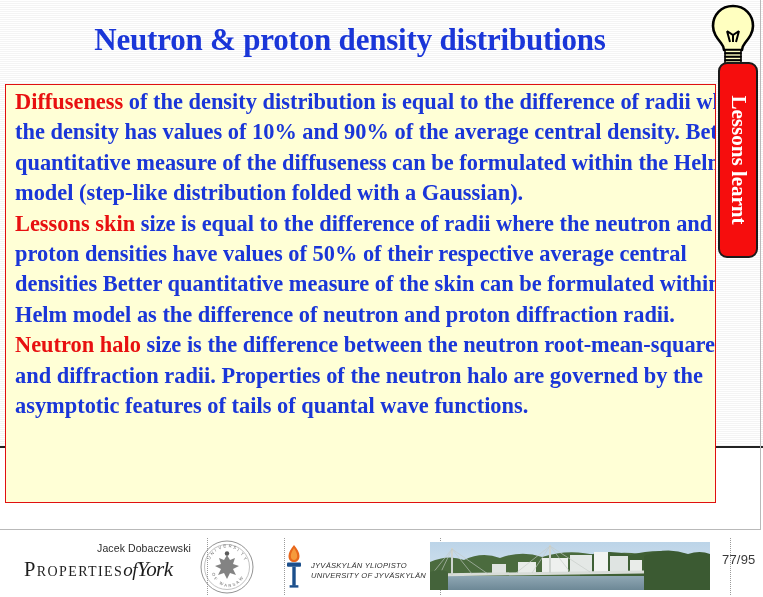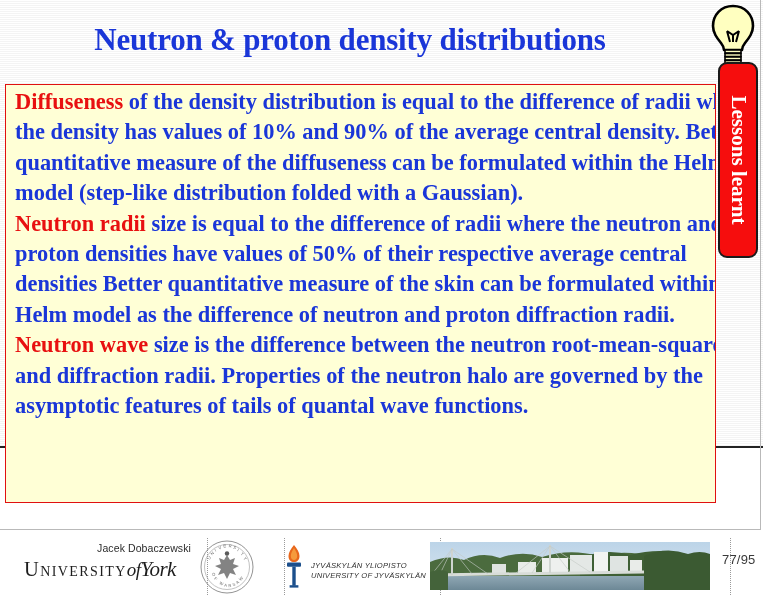--- a/index.html
+++ b/index.html
@@ -251,22 +251,22 @@
 <body>
 
 <div id="slide">
   <div id="slide-frame"></div>
 
   <div id="title">Neutron &amp; proton density distributions</div>
 
   <div id="content-box">
     <div id="content-inner">
       <p><span class="kw">Diffuseness</span><span> of the density distribution is equal to the difference of radii where the density has values of 10% and 90% of the average central density. Better quantitative measure of the diffuseness can be formulated within the Helm model (step-like distribution folded with a Gaussian).</span></p>
-      <p><span class="kw">Neutron radii</span><span> size is equal to the difference of radii where the neutron and proton densities have values of 50%  of their respective average central densities Better quantitative measure of the skin can be formulated within the Helm model as the difference of neutron and proton diffraction radii.</span></p>
-      <p><span class="kw">Neutron wave</span><span> size is the difference between the neutron root-mean-squared and diffraction radii. Properties of the neutron halo are governed by the asymptotic features of tails of quantal wave functions.</span></p>
+      <p><span class="kw">Lessons skin</span><span> size is equal to the difference of radii where the neutron and proton densities have values of 50%  of their respective average central densities Better quantitative measure of the skin can be formulated within the Helm model as the difference of neutron and proton diffraction radii.</span></p>
+      <p><span class="kw">Neutron halo</span><span> size is the difference between the neutron root-mean-squared and diffraction radii. Properties of the neutron halo are governed by the asymptotic features of tails of quantal wave functions.</span></p>
     </div>
   </div>
 
   <svg id="bulb-icon" viewBox="0 0 54 74">
     <path d="M27 4 C15 4 7 13 7 24 C7 31 11 36 15 41 C17 43.5 18 45 18 48 L36 48 C36 45 37 43.5 39 41 C43 36 47 31 47 24 C47 13 39 4 27 4 Z" fill="#ffffc0" stroke="#000000" stroke-width="2.6" stroke-linejoin="round"></path>
     <path d="M21 29 L24 40 M33 29 L30 40 M27 33 L27 40 M21 29 L27 33 L33 29" fill="none" stroke="#000000" stroke-width="2"></path>
     <rect x="19" y="48" width="16" height="3" fill="#ffffc0" stroke="#000000" stroke-width="1.6"></rect>
     <rect x="19" y="51.5" width="16" height="3" fill="#ffffc0" stroke="#000000" stroke-width="1.6"></rect>
     <rect x="19" y="55" width="16" height="3" fill="#ffffc0" stroke="#000000" stroke-width="1.6"></rect>
     <rect x="19" y="58.5" width="16" height="4" fill="#ffffc0" stroke="#000000" stroke-width="1.6"></rect>
@@ -274,21 +274,21 @@
 
   <div id="lessons-tab">
     <span id="lessons-tab-label">Lessons learnt</span>
   </div>
 </div>
 
 <div id="footer">
   <div id="author-name">Jacek Dobaczewski</div>
 
   <div id="york-logo">
-    <span id="york-univ">University</span><span id="york-of">of</span><span id="york-york">York</span>
+    <span id="york-univ">Properties</span><span id="york-of">of</span><span id="york-york">York</span>
   </div>
 
   <div class="footer-divider" style="left:191px;"></div>
   <div class="footer-divider" style="left:268px;"></div>
   <div class="footer-divider" style="left:424px;"></div>
   <div class="footer-divider" style="left:714px;"></div>
 </div>
 
 <svg id="warsaw-seal" viewBox="0 0 56 56">
   <circle cx="28" cy="28" r="26" fill="none" stroke="#777777" stroke-width="0.8"></circle>

